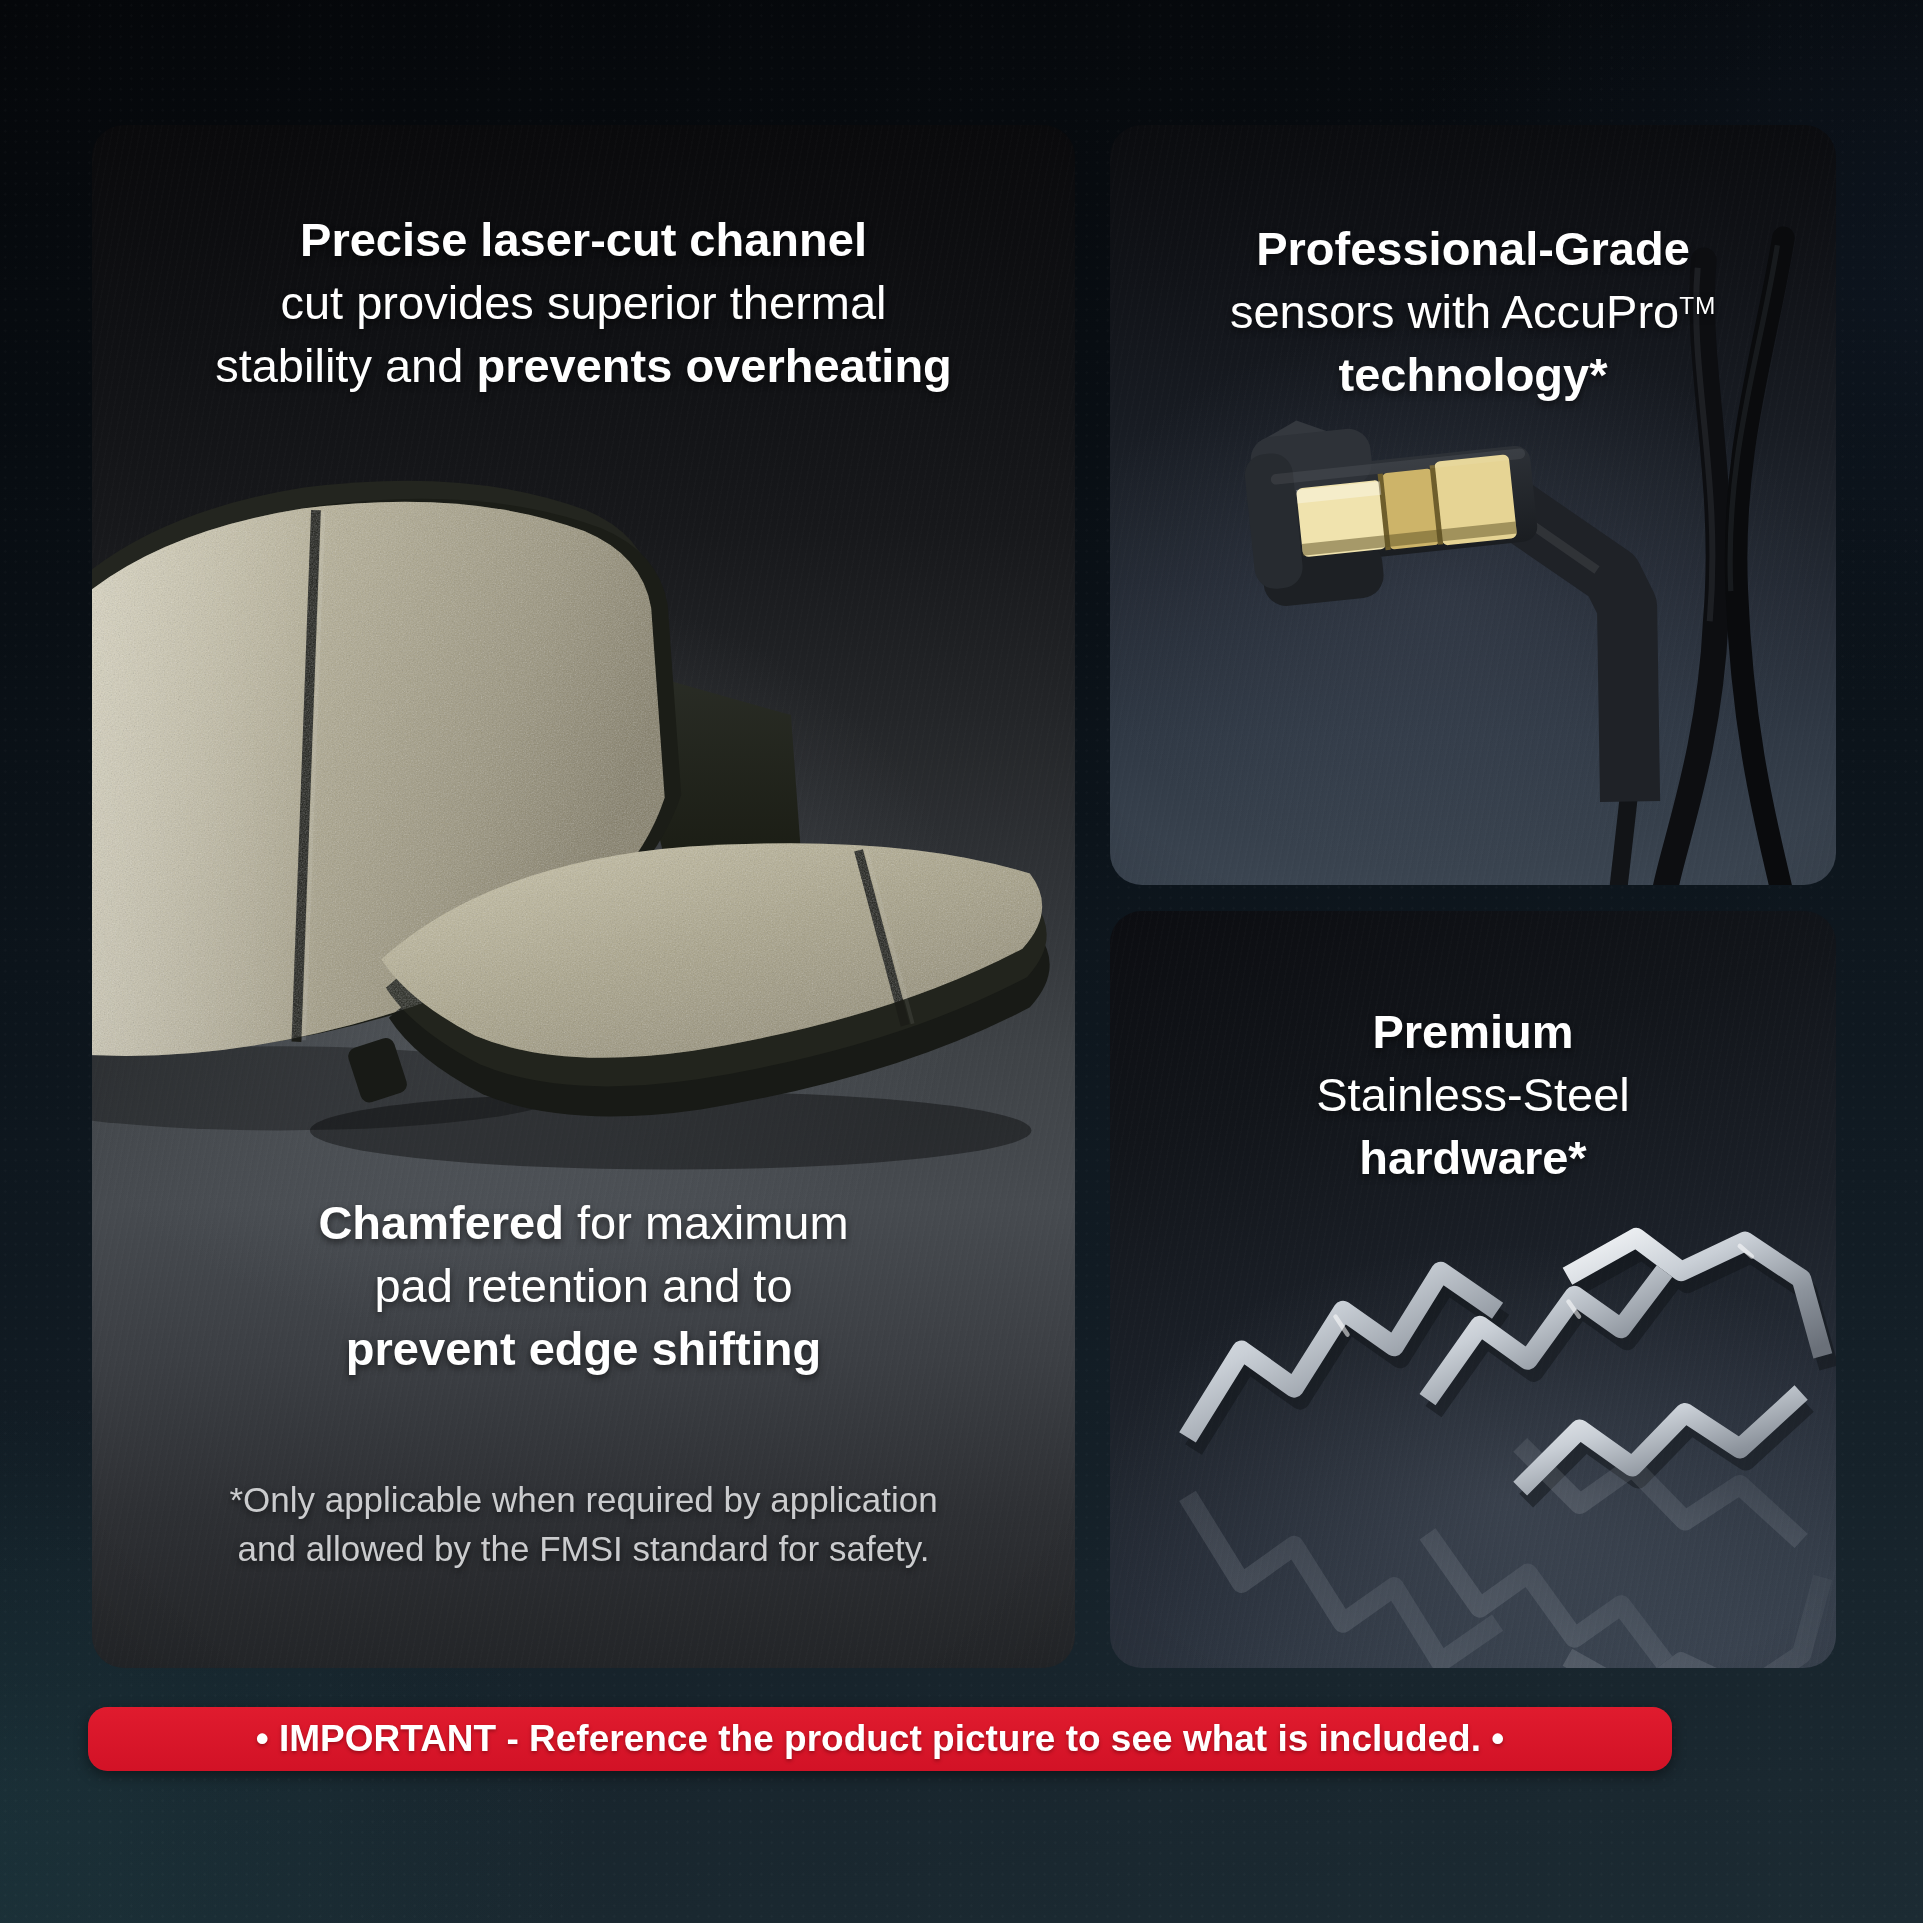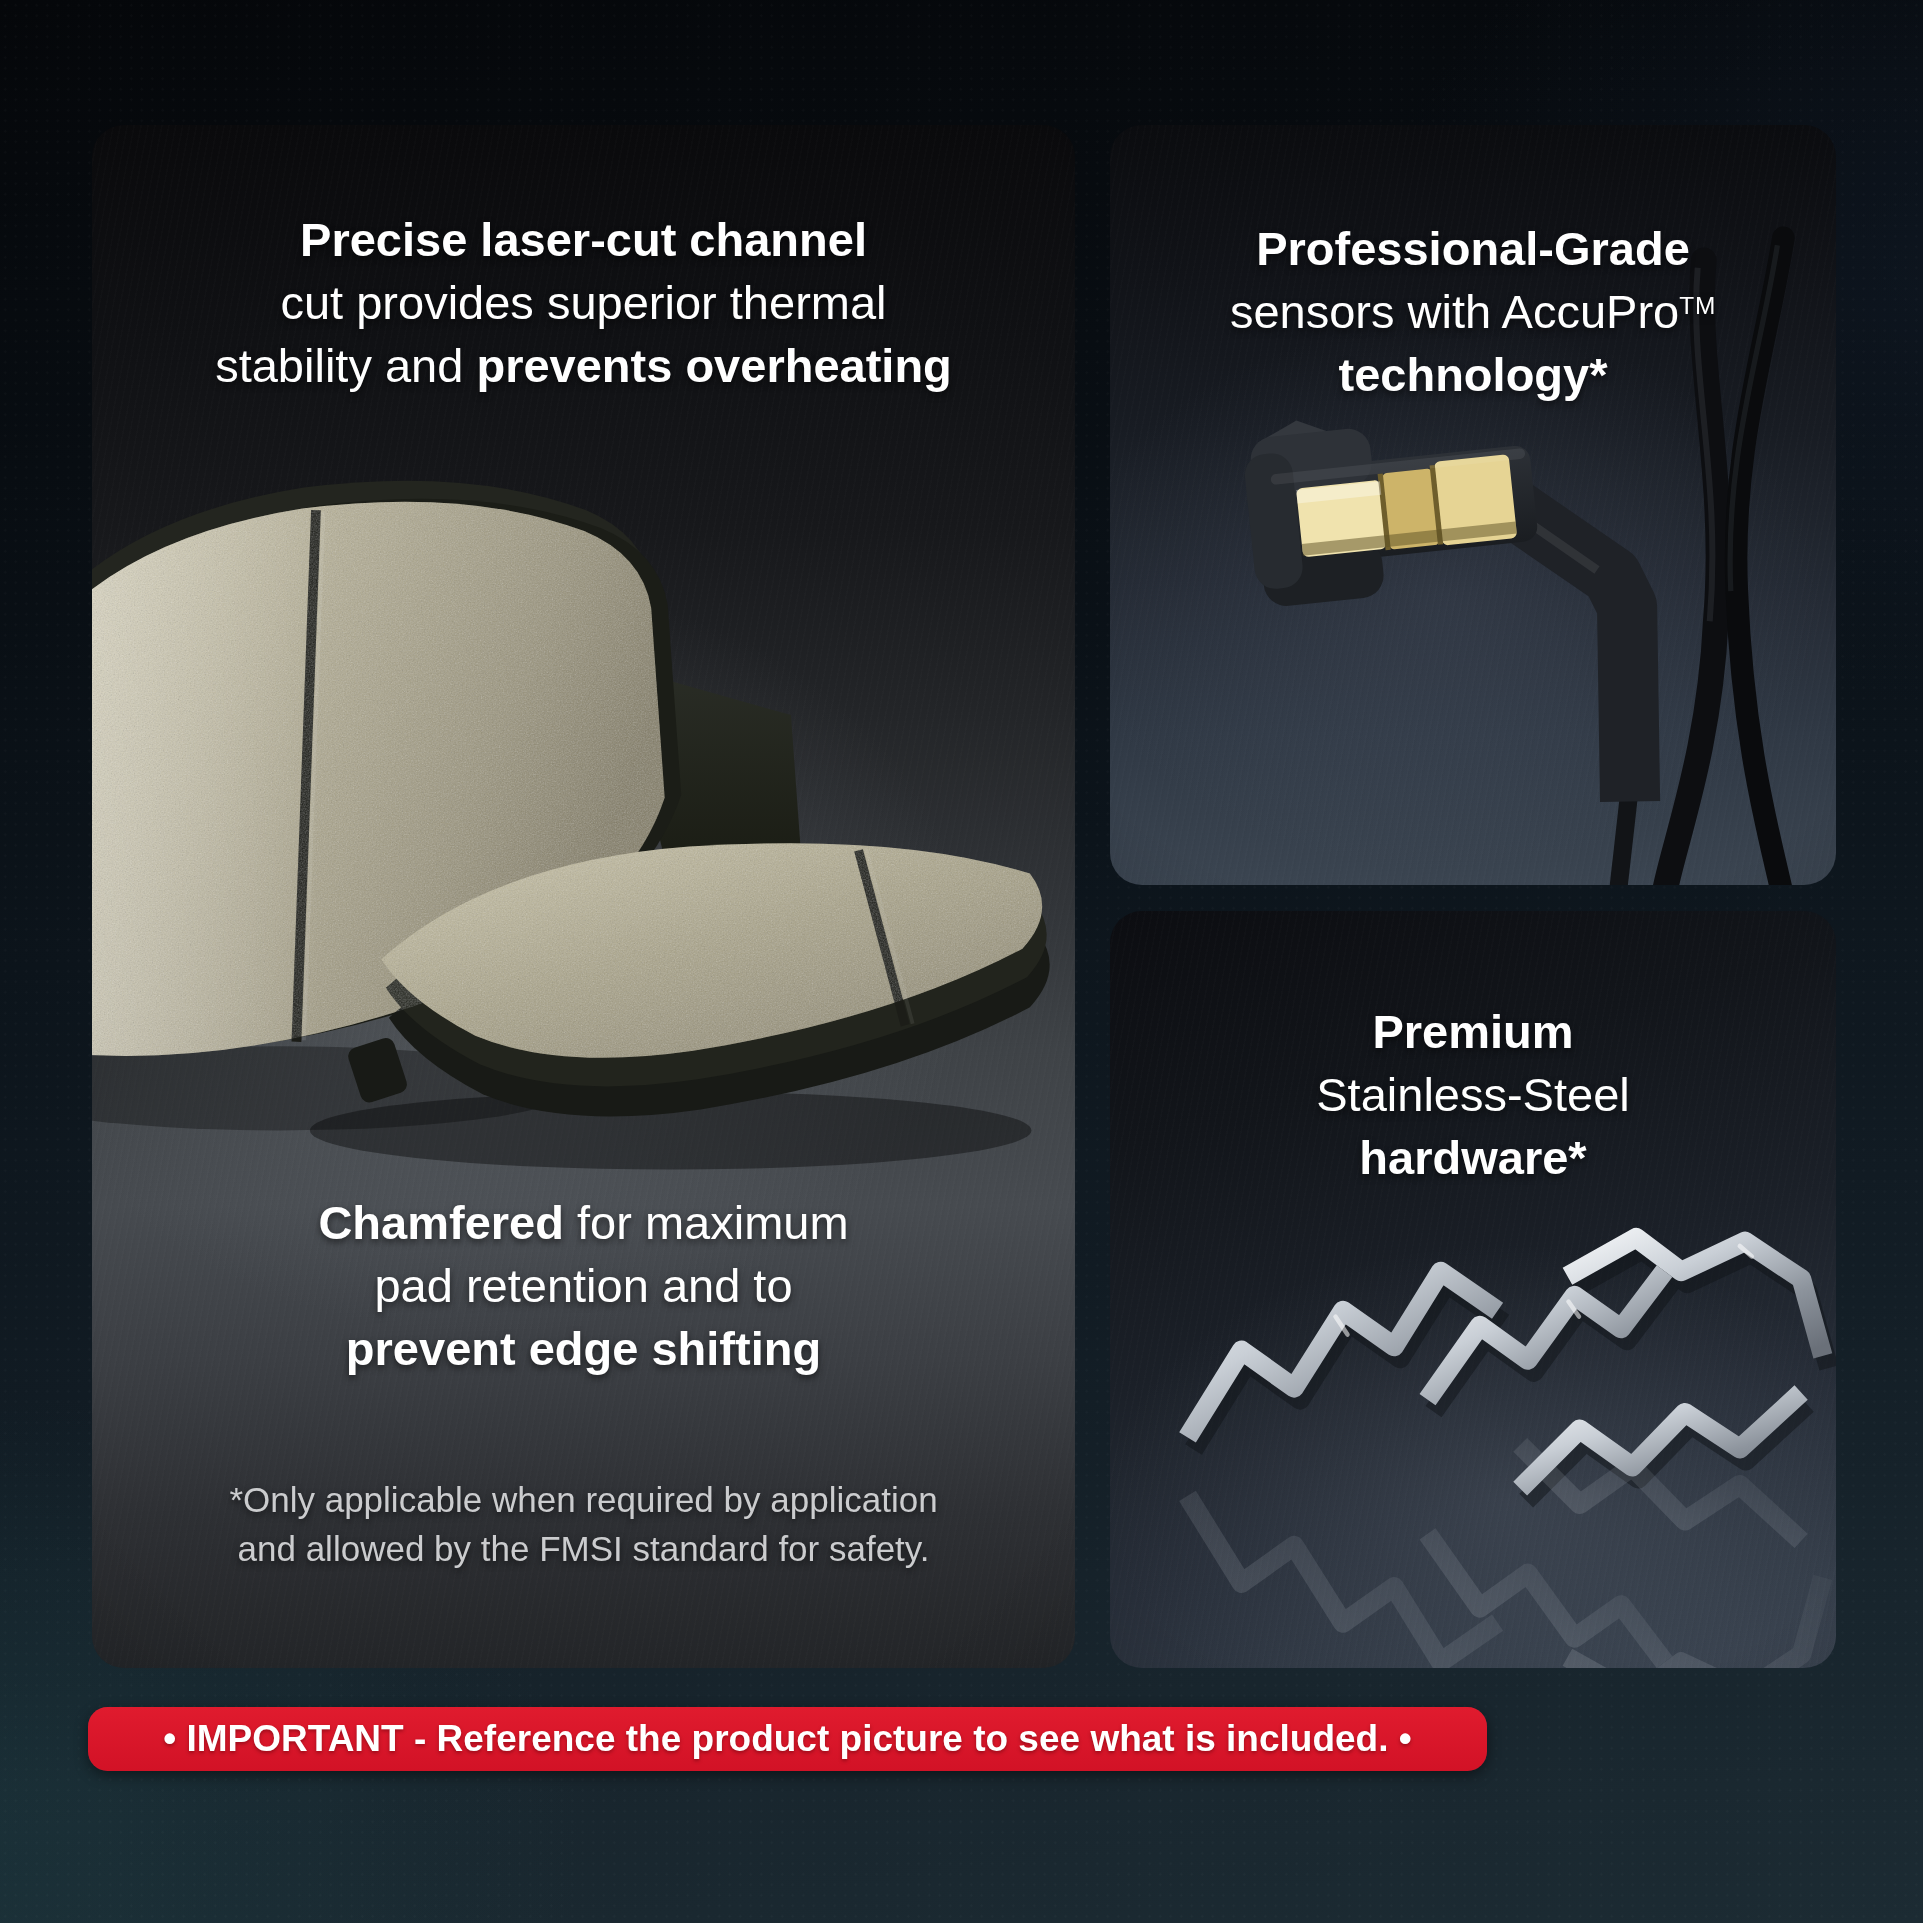--- a/index.html
+++ b/index.html
@@ -37,21 +37,21 @@
   .tm{font-size:0.52em;vertical-align:0.58em;line-height:0;font-weight:400;letter-spacing:0.8px;}
   .pos-heading-left{top:83px;}
   .pos-chamfered{top:1066px;}
   .pos-footnote{top:1350px;}
   .pos-heading-sensor{top:92px;}
   .pos-heading-hw{top:89px;}
   .art{position:absolute;display:block;}
   .pads-art{left:0;top:316px;width:983px;height:751px;}
   .sensor-art{left:0;top:0;width:726px;height:760px;}
   .clips-art{left:0;top:0;width:726px;height:757px;}
-  .banner{position:absolute;left:88px;top:1707px;width:1399px;height:64px;border-radius:19.5px;
+  .banner{position:absolute;left:88px;top:1707px;width:1584px;height:64px;border-radius:19.5px;
     background:linear-gradient(180deg,#e01b2e 0%,#d21226 100%);
     display:flex;align-items:center;justify-content:center;
     box-shadow:0 4.5px 13.5px rgba(0,0,0,0.45);}
   .banner-text{color:#ffffff;font-weight:700;font-size:37px;line-height:64px;white-space:nowrap;
     text-shadow:0 1.5px 3.8px rgba(80,0,8,0.45);}
 </style>
 </head>
 <body>
 
 <div class="stage">

